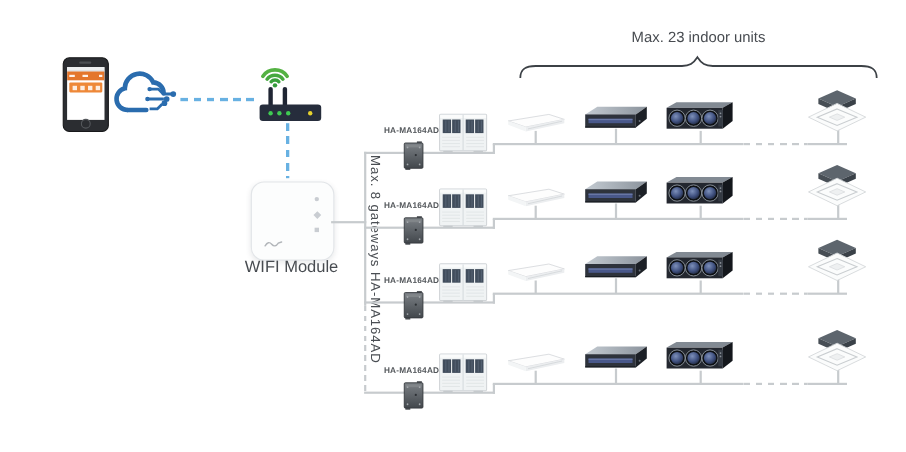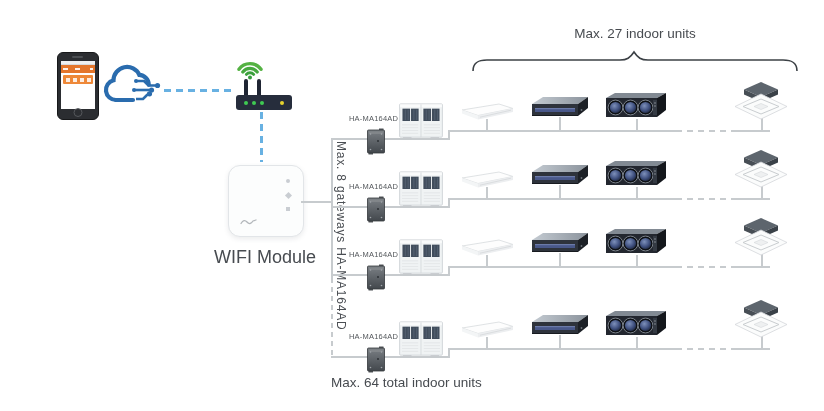--- a/index.html
+++ b/index.html
@@ -48,22 +48,22 @@
 
   
   .module{position:absolute;left:228px;top:165px;width:74px;height:70px;background:#fcfdfd;
           border:1px solid #e2e5e8;border-radius:12px;box-shadow:0 2px 5px rgba(60,70,80,.10);}
   .mod-ind{position:absolute;left:57px;background:#c9cdd2;}
   .mi1{top:13px;width:4px;height:4px;border-radius:50%;}
   .mi2{top:27px;width:5px;height:5px;transform:rotate(45deg);}
   .mi3{top:41px;width:4px;height:4px;}
   .mod-logo{position:absolute;left:11px;top:52px;width:18px;height:7px;}
 
-  .module-caption{position:absolute;left:195px;top:250px;width:140px;text-align:center;
-                  font-size:18px;line-height:15px;color:#474b50;}
+  .module-caption{position:absolute;left:195px;top:235px;width:140px;text-align:center;
+                  font-size:15px;line-height:15px;color:#474b50;}
 
   
   .vert-label{position:absolute;left:334px;top:141px;writing-mode:vertical-rl;text-orientation:mixed;
               font-size:12px;letter-spacing:0.8px;color:#4a4e53;white-space:nowrap;}
 
   
   .brace{position:absolute;left:470px;top:49px;width:330px;height:24px;}
   .brace-caption{position:absolute;left:555px;top:26px;width:160px;text-align:center;font-size:13.5px;color:#474b50;}
   .total-caption{position:absolute;left:331px;top:375px;font-size:13.5px;color:#474b50;}
 
@@ -72,21 +72,21 @@
   .row .gw-line{left:1px;top:57px;width:119px;}
   .row .step{left:118px;top:50px;height:9px;}
   .row .bus1{left:118px;top:49px;width:228px;}
   .row .busd{left:346px;top:49px;width:58px;}
   .row .bus2{left:404px;top:49px;width:36px;}
   .row .drop{width:2px;}
   .row .d1{left:156px;top:38px;height:12px;}
   .row .d2{left:229px;top:36px;height:14px;}
   .row .d3{left:306px;top:38px;height:12px;}
   .row .d4{left:431px;top:31px;height:19px;}
-  .gw-label{position:absolute;left:19px;top:33px;font-size:7.5px;font-weight:400;
+  .gw-label{position:absolute;left:19px;top:33px;font-size:7.5px;font-weight:700;
             color:#53575b;letter-spacing:0.2px;}
   .dev{position:absolute;}
   .dev.gw{left:36px;top:47px;width:20px;height:27px;}
   .dev.outdoor{left:68px;top:21px;width:46px;height:38px;}
   .dev.uc{left:129px;top:21px;width:56px;height:20px;}
   .dev.duct{left:199px;top:12px;width:60px;height:26px;}
   .dev.rf{left:274px;top:8px;width:64px;height:30px;}
   .dev.cas{left:403px;top:0;width:56px;height:40px;}
 </style>
 </head>
@@ -266,22 +266,21 @@
   </div>
 
   <div class="hline" style="left:301px;top:201px;width:32px"></div>
   <div class="vline" style="left:331px;top:138px;height:140px"></div>
   <div class="vdash" style="left:331px;top:278px;height:80px"></div>
   <div class="vert-label">Max. 8 gateways HA-MA164AD</div>
 
   <svg class="brace" viewBox="0 0 330 24">
     <path d="M3,22 C3,13 9,11 17,11 L150,11 C157,11 160,9 164,3 C168,9 171,11 178,11 L313,11 C321,11 327,13 327,22" fill="none" stroke="#3c4146" stroke-width="1.6"></path>
   </svg>
-  <div class="brace-caption">Max. 27 indoor units</div>
-  <div class="total-caption">Max. 64 total indoor units</div>
+  <div class="brace-caption">Max. 23 indoor units</div>
 
   <div class="row" style="top:81px">
     <div class="hline gw-line"></div>
     <div class="vline step"></div>
     <div class="hline bus1"></div>
     <div class="hdash busd"></div>
     <div class="hline bus2"></div>
     <div class="vline drop d1"></div>
     <div class="vline drop d2"></div>
     <div class="vline drop d3"></div>

